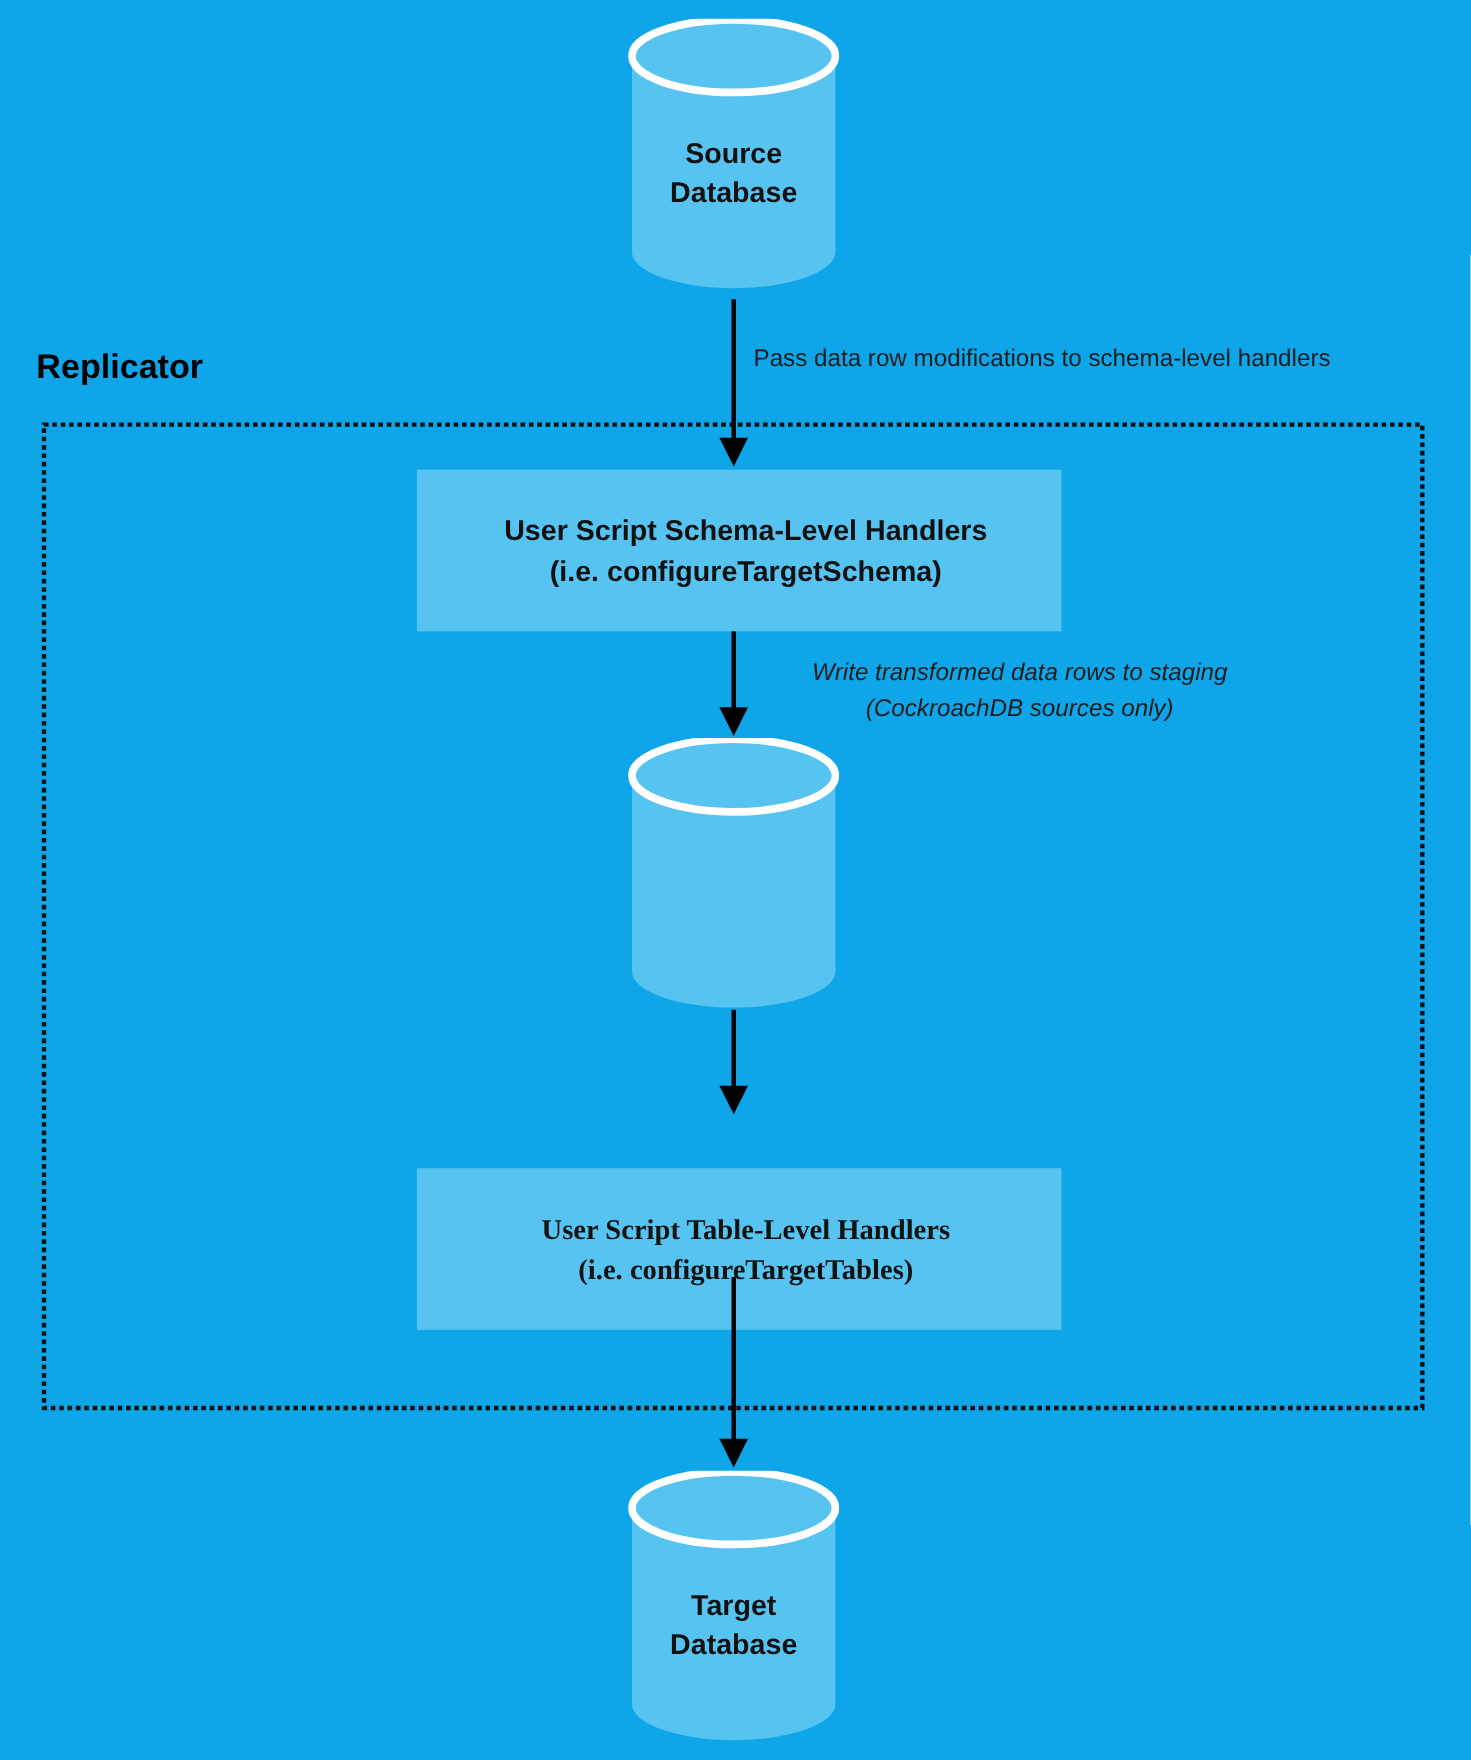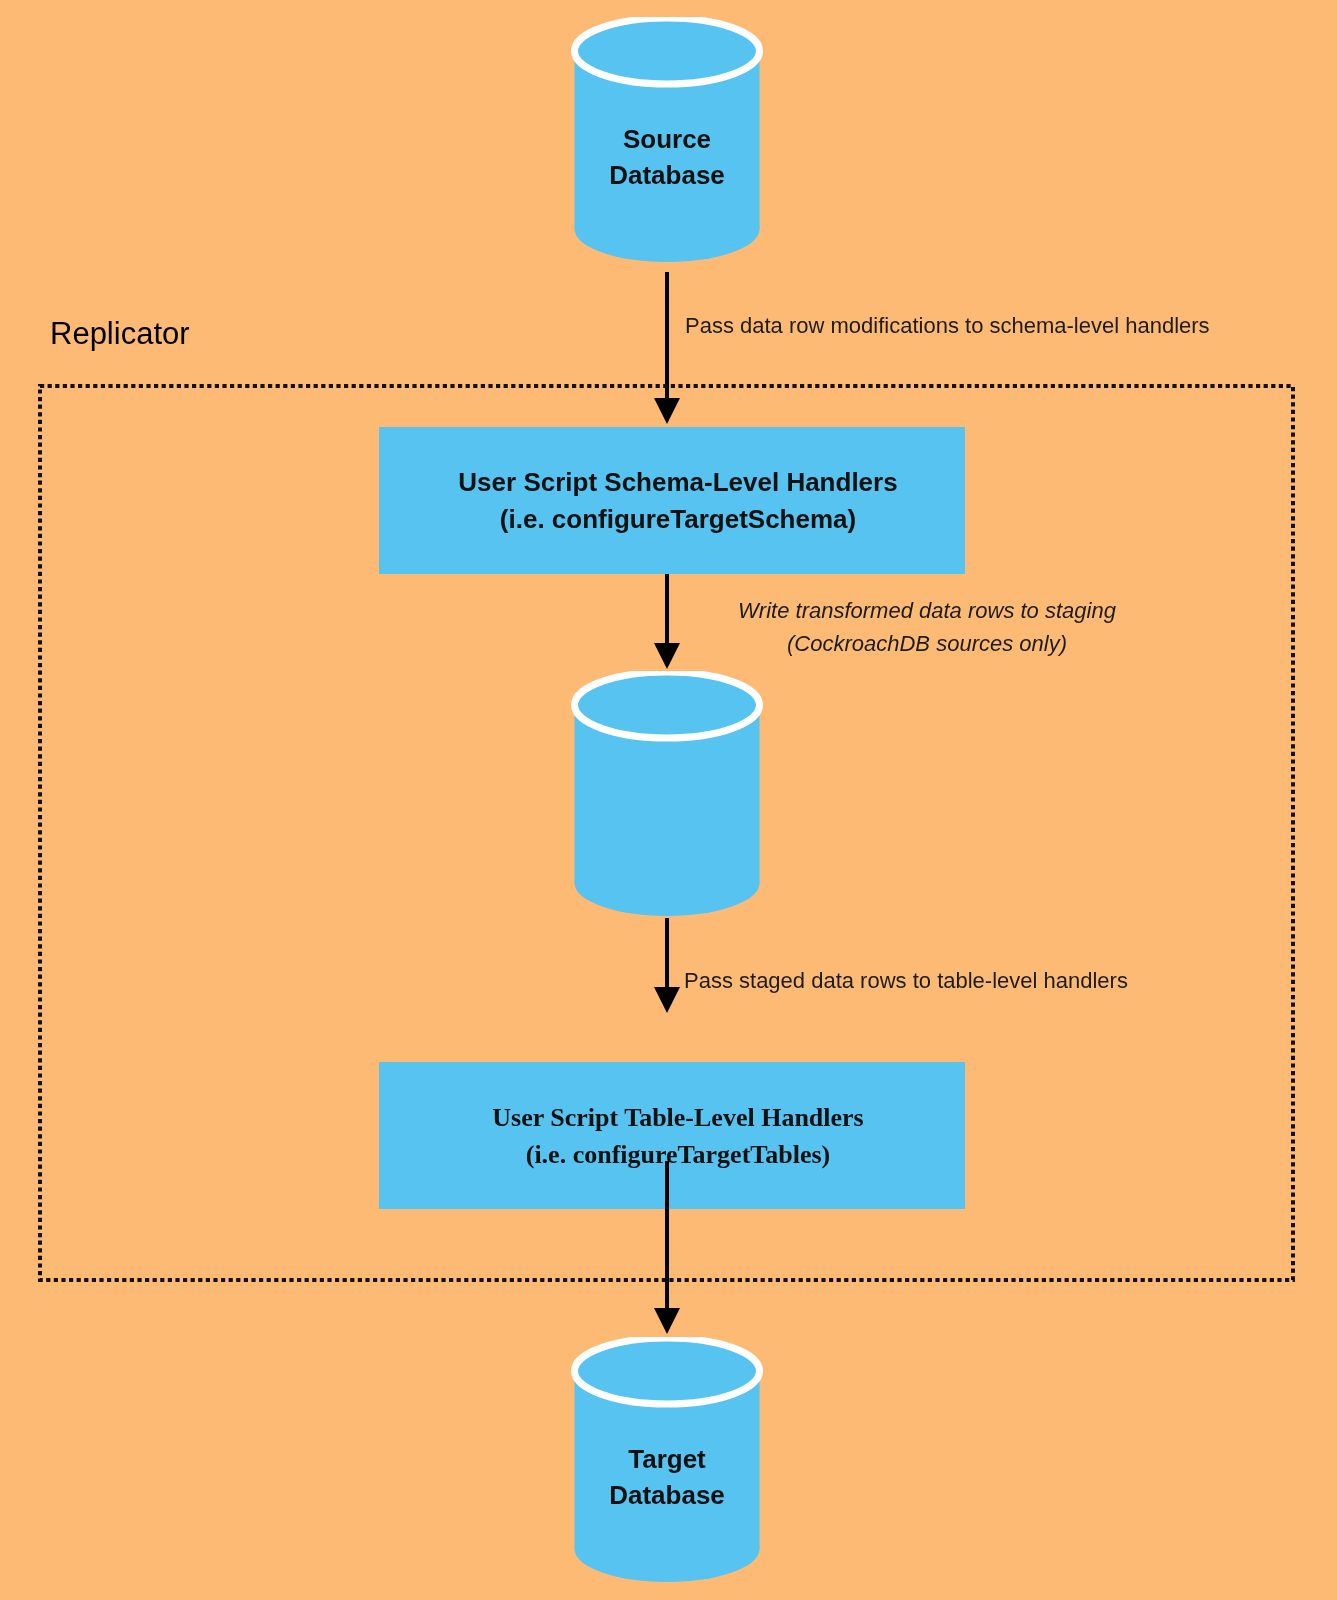--- a/index.html
+++ b/index.html
@@ -1,18 +1,18 @@
 <!DOCTYPE html>
 <html style="--node-fill: #56C3F0; --text: #111111; --arrow: #000000;"><head>
 <meta charset="utf-8">
 <style>
   :root { --node-fill:#56C3F0; --text:#111111; --arrow:#000000; }
   html,body { margin:0; padding:0; background:#ffffff; }
   body { font-family:"Liberation Sans", sans-serif; color:var(--text); }
-  .canvas { position:relative; width:1337px; height:1600px; background:#fdba74; overflow:hidden; }
+  .canvas { position:relative; width:1337px; height:1600px; background:#0ea5e9; overflow:hidden; }
 
   
   .cyl { position:absolute; width:192px; height:246px; }
   .cyl svg { display:block; }
   .cyl .lbl {
     position:absolute; left:0; right:0; top:34px; bottom:0;
     display:flex; flex-direction:column; align-items:center; justify-content:center;
     text-align:center; font-weight:700; font-size:26px; line-height:36px; color:var(--text);
   }
 
@@ -29,21 +29,21 @@
   .ahead {
     position:absolute; left:654px; width:0; height:0;
     border-left:13px solid transparent; border-right:13px solid transparent;
     border-top:26px solid var(--arrow);
   }
 
   
   .elabel { position:absolute; font-size:22px; line-height:33px; color:#1c1c1c; white-space:nowrap; }
   .elabel.block { white-space:normal; text-align:center; }
 
-  .replicator-title { position:absolute; left:50px; top:316px; font-size:31px; font-weight:400; color:#000; }
+  .replicator-title { position:absolute; left:33px; top:316px; font-size:31px; font-weight:700; color:#000; }
 
   .boundary { position:absolute; left:36px; top:382px; }
 </style>
 </head>
 <body>
 
 <div class="canvas">
 
   <div class="cyl" style="top:17px; left:571px;">
     <svg width="192" height="246" viewBox="0 0 192 246">
@@ -81,21 +81,20 @@
   <div class="cyl" style="top:671px; left:571px;">
     <svg width="192" height="246" viewBox="0 0 192 246">
       <rect x="3.5" y="34" width="185" height="178" style="fill:var(--node-fill)"></rect>
       <ellipse cx="96" cy="212" rx="92.5" ry="33" style="fill:var(--node-fill)"></ellipse>
       <ellipse cx="96" cy="34" rx="92.5" ry="33" style="fill:var(--node-fill); stroke:#ffffff; stroke-width:7"></ellipse>
     </svg>
   </div>
 
   <div class="aline" style="top:918px; height:70px;"></div>
   <div class="ahead" style="top:987px;"></div>
-  <div class="elabel" style="left:684px; top:964px;">Pass staged data rows to table-level handlers</div>
 
   <div class="rect-node" style="top:1062px;font-family:Liberation Serif, serif;">
     <span>User Script Table-Level Handlers</span>
     <span>(i.e. configureTargetTables)</span>
   </div>
 
   <div class="aline" style="top:1161px; height:148px;"></div>
   <div class="ahead" style="top:1308px;"></div>
 
   <div class="cyl" style="top:1337px; left:571px;">

